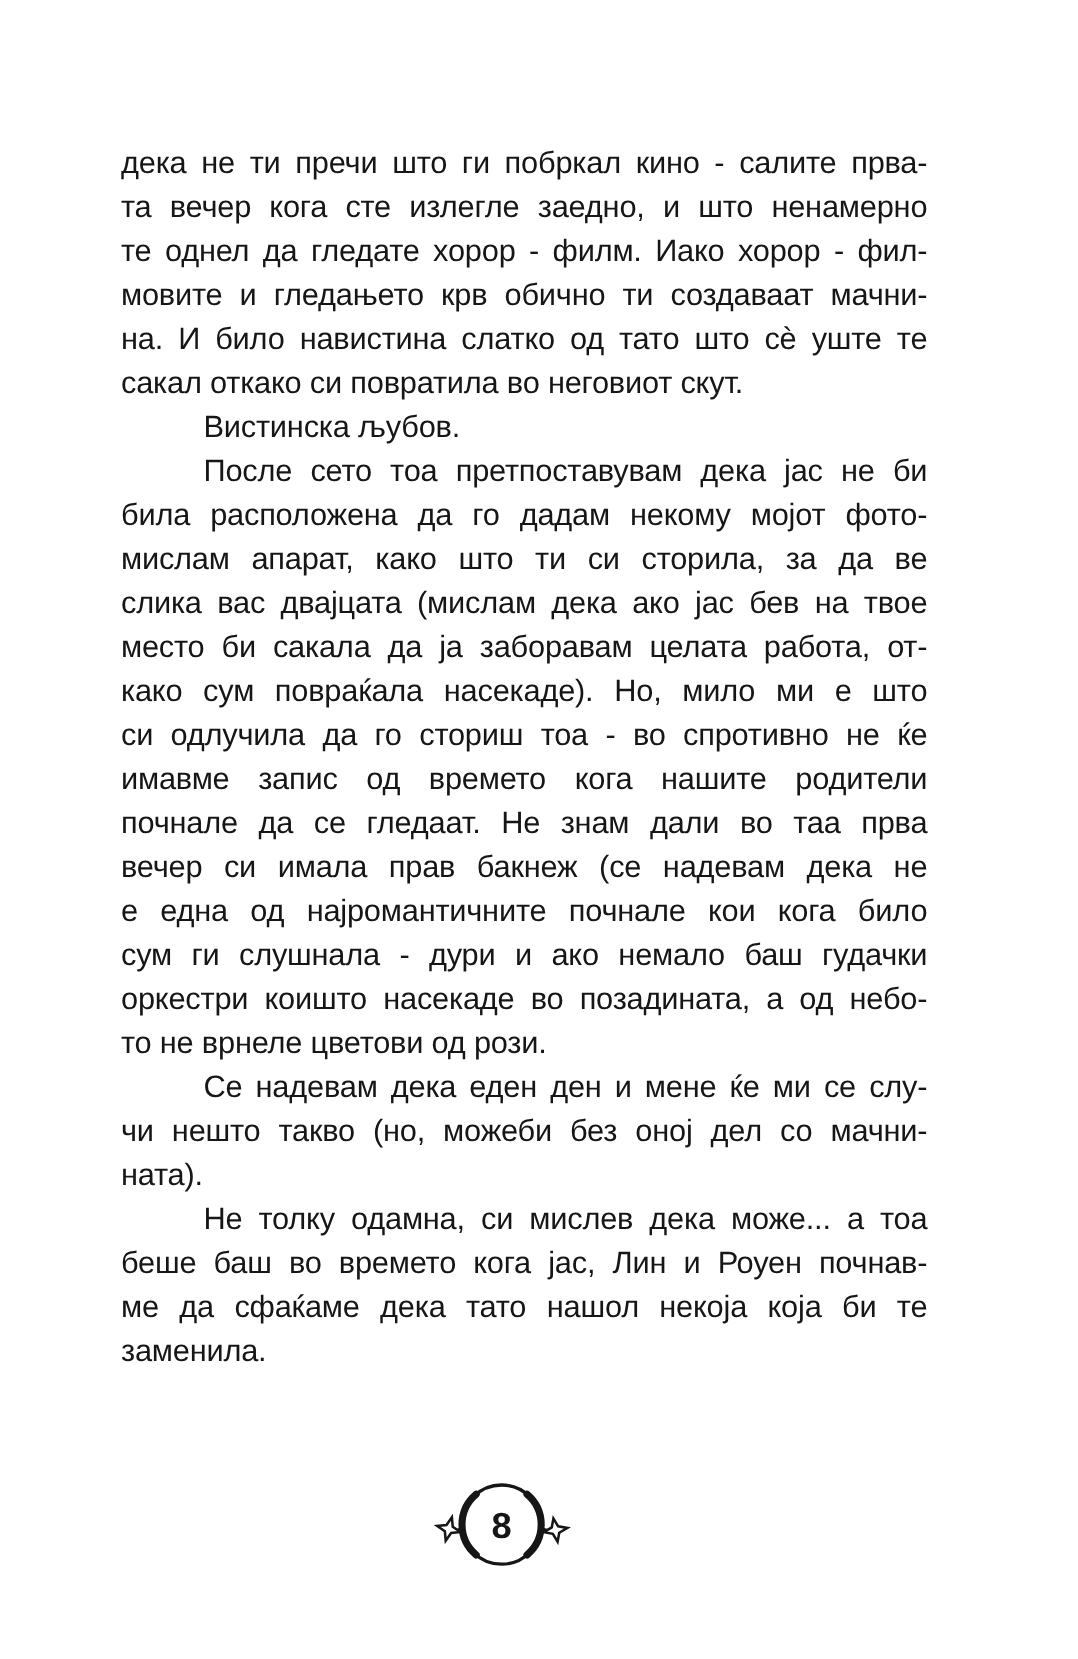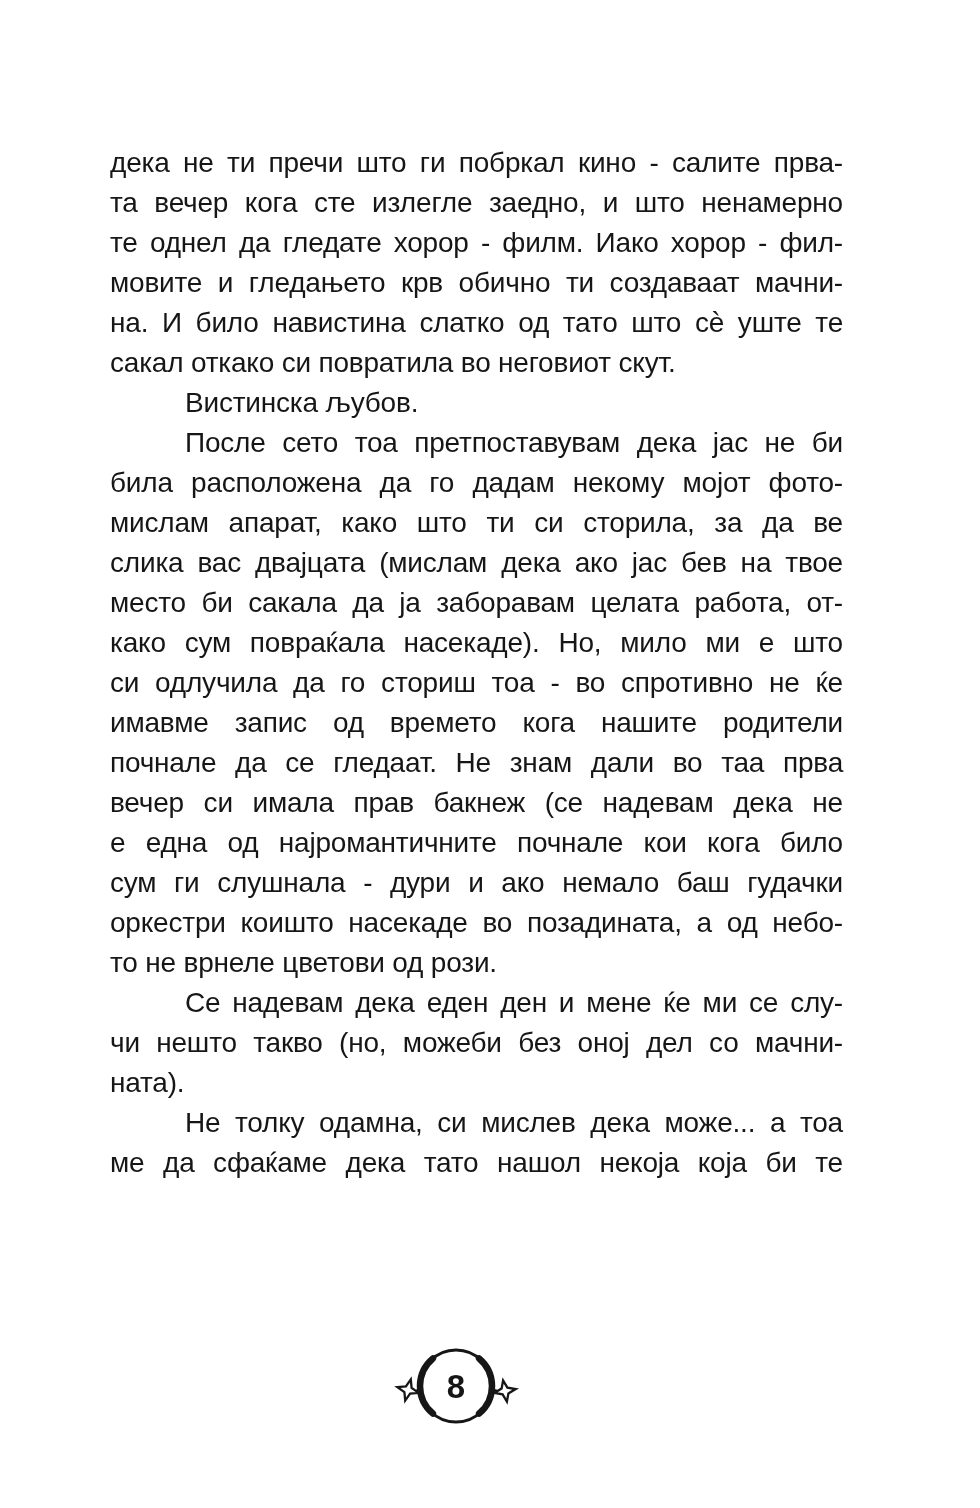--- a/index.html
+++ b/index.html
@@ -7,21 +7,21 @@
     position: relative;
     width: 980px;
     height: 1508px;
     background: #ffffff;
     overflow: hidden;
     font-family: "Liberation Sans", sans-serif;
   }
   .text-block {
     position: absolute;
     left: 110px;
-    top: 143px;
+    top: 128px;
     width: 733px;
     font-size: 28px;
     line-height: 40px;
     color: #161616;
     letter-spacing: -0.2px;
   }
   .line {
     text-align: justify;
     text-align-last: justify;
     height: 40px;
@@ -72,21 +72,23 @@
       <div class="line">почнале да се гледаат. Не знам дали во таа прва</div>
       <div class="line">вечер си имала прав бакнеж (се надевам дека не</div>
       <div class="line">е една од најромантичните почнале кои кога било</div>
       <div class="line">сум ги слушнала - дури и ако немало баш гудачки</div>
       <div class="line">оркестри коишто насекаде во позадината, а од небо-</div>
       <div class="line last">то не врнеле цветови од рози.</div>
       <div class="line indent">Се надевам дека еден ден и мене ќе ми се слу-</div>
       <div class="line">чи нешто такво (но, можеби без оној дел со мачни-</div>
       <div class="line last">ната).</div>
       <div class="line indent">Не толку одамна, си мислев дека може... а тоа</div>
+      <div class="line">беше баш во времето кога јас, Лин и Роуен почнав-</div>
       <div class="line">ме да сфаќаме дека тато нашол некоја која би те</div>
+      <div class="line last">заменила.</div>
     </div>
 
   <div class="ornament">
     <svg width="130" height="90" viewBox="0 0 130 90" xmlns="http://www.w3.org/2000/svg">
 
       <path d="M 25 50 L 31 47" fill="none" stroke="#161616" stroke-width="2.4"></path>
       <path d="M 99 48 L 106 50" fill="none" stroke="#161616" stroke-width="2.4"></path>
 
       <circle cx="65" cy="45" r="36" fill="#ffffff" stroke="#161616" stroke-width="3"></circle>
 

